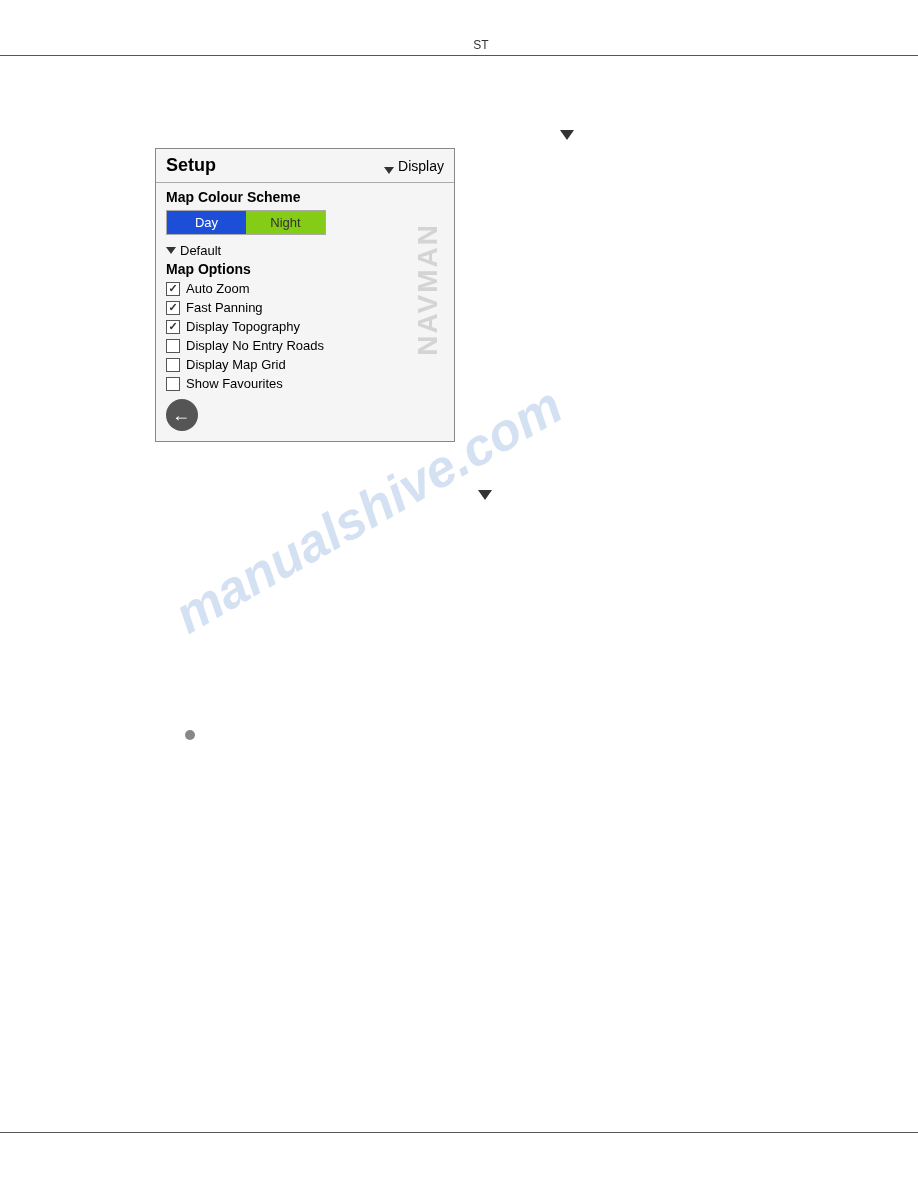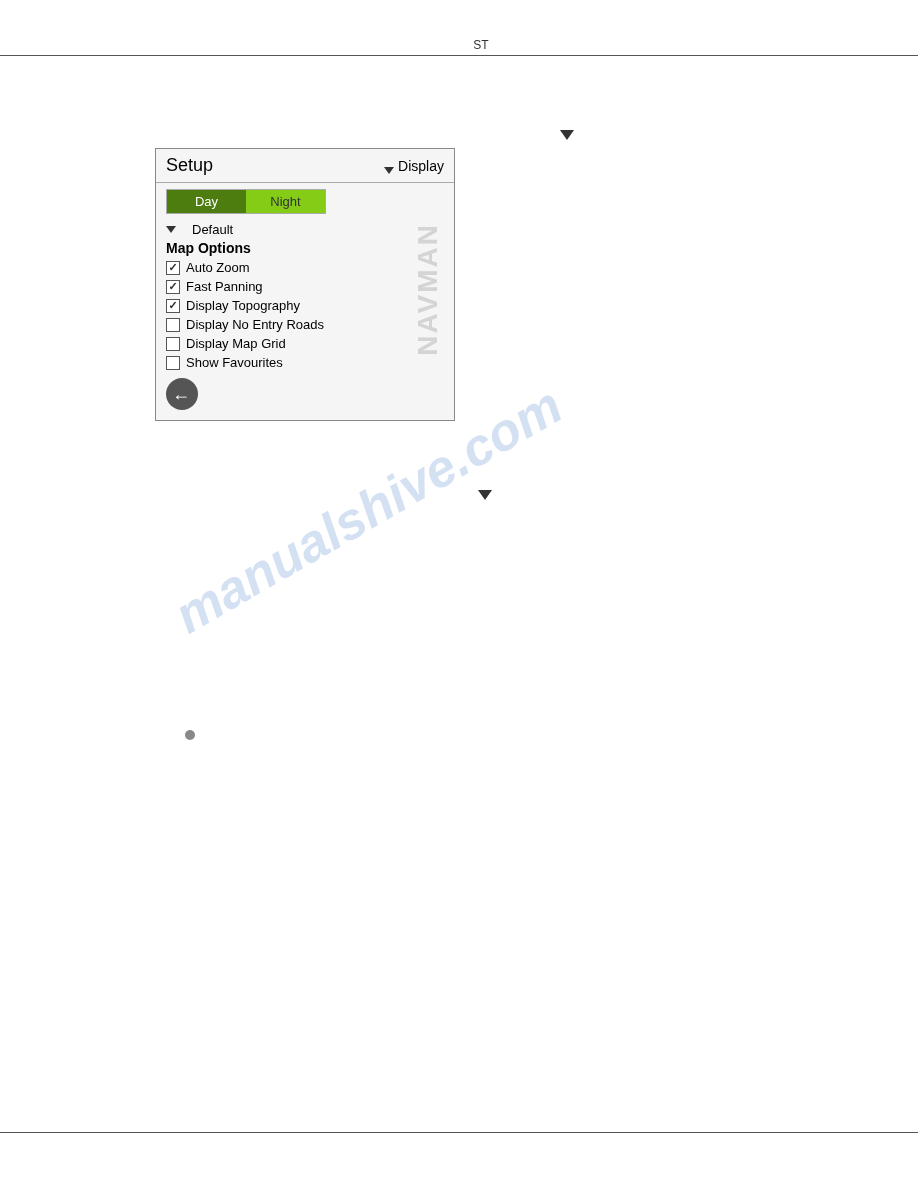--- a/index.html
+++ b/index.html
@@ -88,21 +88,21 @@
       display: flex;
       justify-content: space-between;
       align-items: center;
       padding: 6px 10px;
       border-bottom: 1px solid #aaa;
       background: #f5f5f5;
     }
 
     .dialog-title {
       font-size: 18px;
-      font-weight: normal;
+      font-weight: bold;
       color: #000;
     }
 
     .dialog-display {
       font-size: 14px;
       color: #000;
       display: flex;
       align-items: flex-end;
       gap: 4px;
     }
@@ -140,34 +140,34 @@
 
     .toggle-btn {
       flex: 1;
       text-align: center;
       padding: 4px 0;
       font-size: 13px;
       cursor: pointer;
     }
 
     .toggle-btn.active {
-      background: #4d7c0f;
+      background: #1d4ed8;
       color: #fff;
     }
 
     .toggle-btn.inactive {
       background: #84cc16;
       color: #333;
     }
 
     
     .default-row {
       display: flex;
       align-items: center;
-      gap: 16px;
+      gap: 4px;
       margin-bottom: 3px;
       font-size: 13px;
     }
 
     .default-arrow {
       width: 0;
       height: 0;
       border-left: 5px solid transparent;
       border-right: 5px solid transparent;
       border-top: 7px solid #333;
@@ -293,20 +293,21 @@
     <div class="dialog-display">
       <span class="display-arrow"></span>
       <span>Display</span>
     </div>
   </div>
 
   <div class="dialog-body">
 
     <div class="navman-watermark">NAVMAN</div>
 
+    <div class="section-title">Map Colour Scheme</div>
 
     <div class="day-night-toggle">
       <div class="toggle-btn active">Day</div>
       <div class="toggle-btn inactive">Night</div>
     </div>
 
     <div class="default-row">
       <span class="default-arrow"></span>
       <span>Default</span>
     </div>

